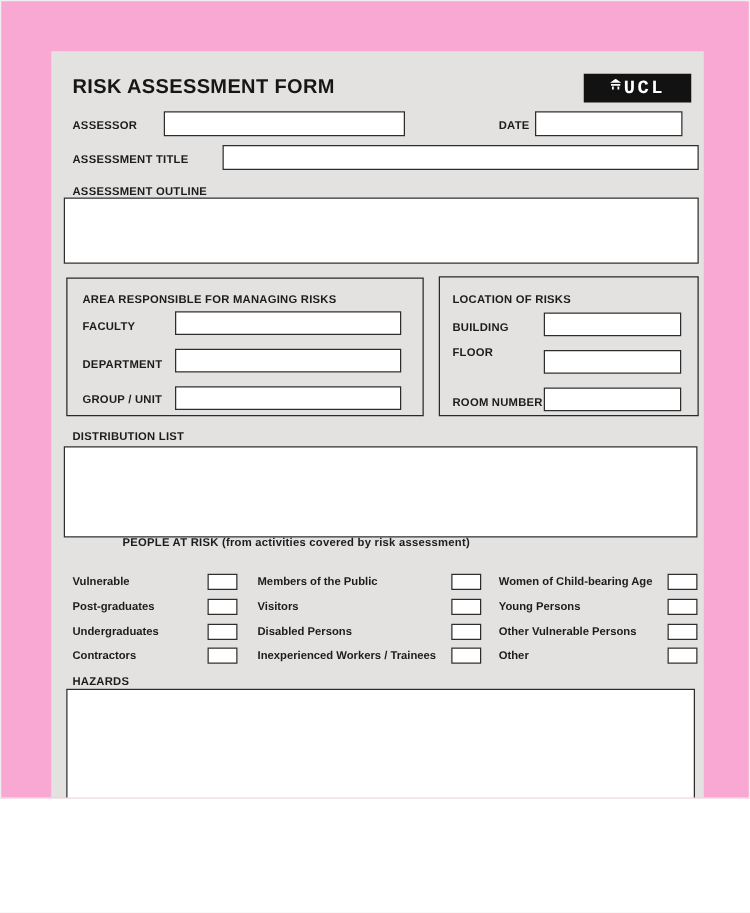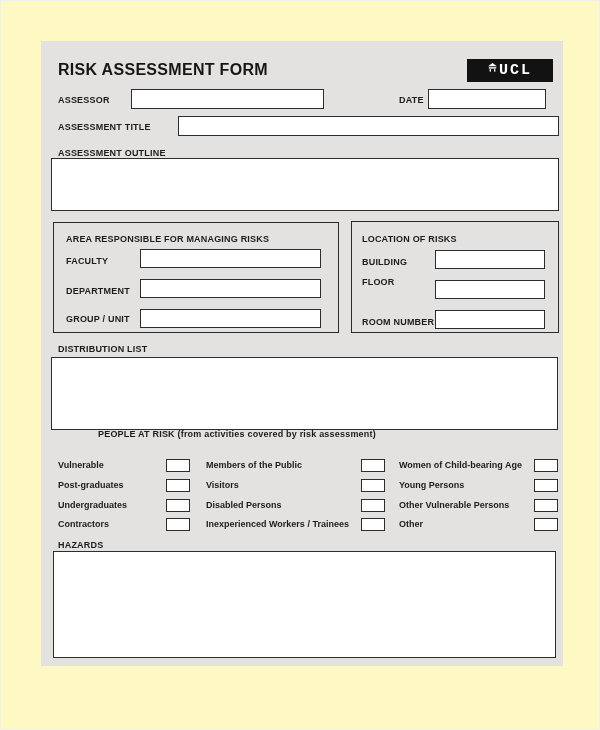--- a/index.html
+++ b/index.html
@@ -1,17 +1,17 @@
 <!DOCTYPE html>
 <html><head>
 <meta charset="utf-8">
 <style>
   html,body{margin:0;padding:0;background:#ffffff;}
   body{width:600px;height:730px;font-family:"Liberation Sans",sans-serif;-webkit-font-smoothing:antialiased;}
-  .page{position:relative;width:600px;height:730px;background:#fef9c3;box-sizing:border-box;border:1px solid #efefef;overflow:hidden;}
+  .page{position:relative;width:600px;height:639px;background:#f9a8d4;box-sizing:border-box;border:1px solid #efefef;overflow:hidden;}
   .panel{position:absolute;left:40px;top:40px;width:522px;height:625px;background:#e3e2e0;}
 
   .title{position:absolute;left:17px;top:20px;font-size:16px;font-weight:800;letter-spacing:.3px;color:#161616;white-space:nowrap;}
 
   .logo{position:absolute;left:426px;top:18px;width:86px;height:23px;background:#121212;display:flex;align-items:center;justify-content:center;gap:2px;}
   .logo-text{color:#ffffff;font-family:Liberation Mono, monospace;font-size:15px;font-weight:800;letter-spacing:2px;line-height:1;}
   .portico{display:block;margin-top:-6px;}
 
   .flabel{position:absolute;font-size:9px;font-weight:700;color:#1c1c1c;letter-spacing:.2px;white-space:nowrap;}
 

